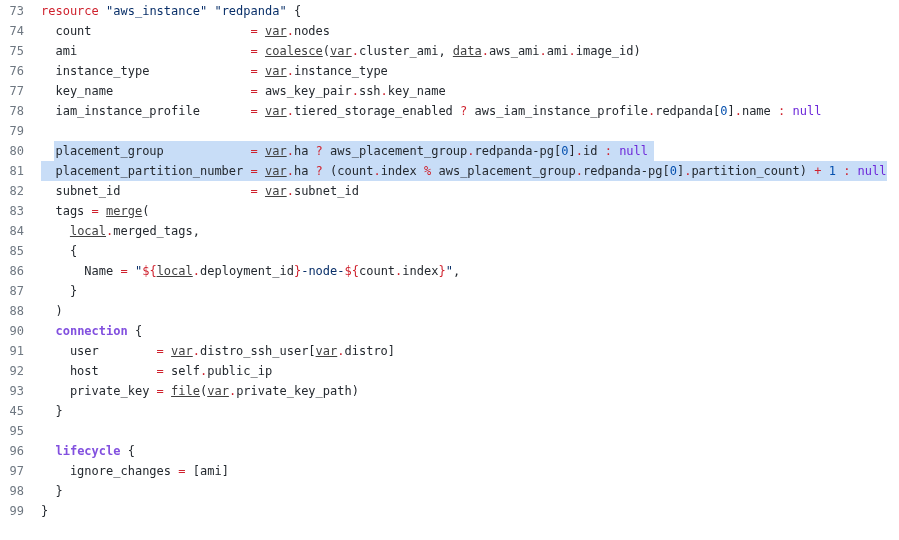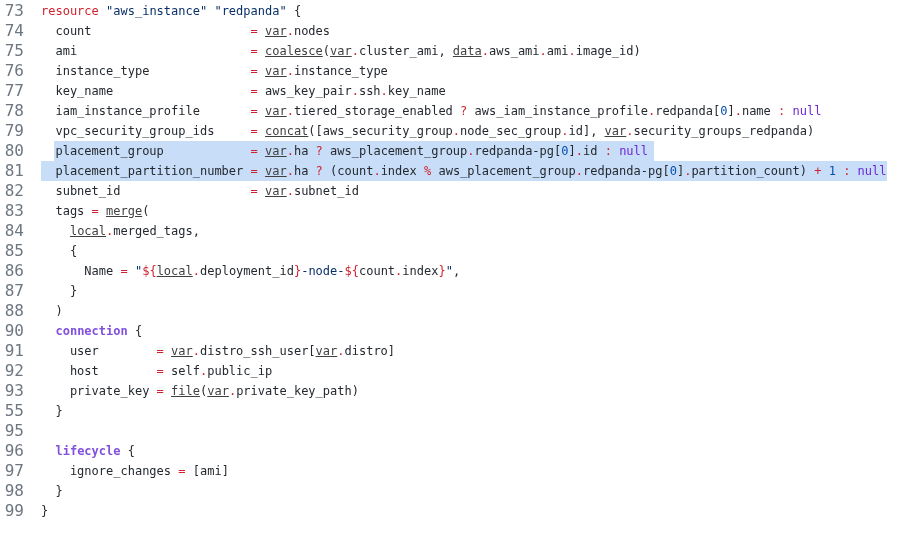--- a/index.html
+++ b/index.html
@@ -6,21 +6,21 @@
   body { width: 899px; height: 540px; overflow: hidden; position: relative; }
   .code {
     position: absolute; left: 0; top: 0; width: 899px;
     font-family: "DejaVu Sans Mono", monospace;
     font-size: 12px;
     color: #24292f;
   }
   .line { position: relative; height: 20px; line-height: 20px; white-space: pre; }
   .ln {
     position: absolute; left: 0; width: 24px; text-align: right;
-    color: #6e7781; font-size: 16px;
+    color: #6e7781; font-size: 12px;
   }
   .src { position: absolute; left: 41px; top: 0; }
   .hl { position: absolute; top: 0; height: 20px; background: #c8ddf7; }
   .kw { color: #cf222e; margin-top: 8px; }
   .str { color: #0a3069; }
   .fn { color: #404040; text-decoration: underline; }
   .op { color: #cf222e; }
   .blk { color: #8250df; font-weight: bold; }
   .nul { color: #6d28d9; }
   .num { color: #0550ae; }
@@ -28,33 +28,33 @@
 </head>
 <body>
 
 <div class="code" id="code" style="top: 1px;">
     <div class="line"><span class="ln">73</span><span class="src"><span class="kw">resource</span> <span class="str">"aws_instance"</span> <span class="str">"redpanda"</span> {</span></div>
     <div class="line"><span class="ln">74</span><span class="src">  count                      <span class="op">=</span> <span class="fn">var</span><span class="op">.</span>nodes</span></div>
     <div class="line"><span class="ln">75</span><span class="src">  ami                        <span class="op">=</span> <span class="fn">coalesce</span>(<span class="fn">var</span><span class="op">.</span>cluster_ami, <span class="fn">data</span><span class="op">.</span>aws_ami<span class="op">.</span>ami<span class="op">.</span>image_id)</span></div>
     <div class="line"><span class="ln">76</span><span class="src">  instance_type              <span class="op">=</span> <span class="fn">var</span><span class="op">.</span>instance_type</span></div>
     <div class="line"><span class="ln">77</span><span class="src">  key_name                   <span class="op">=</span> aws_key_pair<span class="op">.</span>ssh<span class="op">.</span>key_name</span></div>
     <div class="line"><span class="ln">78</span><span class="src">  iam_instance_profile       <span class="op">=</span> <span class="fn">var</span><span class="op">.</span>tiered_storage_enabled <span class="op">?</span> aws_iam_instance_profile<span class="op">.</span>redpanda[<span class="num">0</span>]<span class="op">.</span>name <span class="op">:</span> <span class="nul">null</span></span></div>
-    <div class="line"><span class="ln">79</span><span class="src">  vpc_security_group_ids     <span class="op">=</span> <span class="fn">concat</span>([aws_security_group<span class="op">.</span>node_sec_group<span class="op">.</span>id], <span class="fn">var</span><span class="op">.</span>security_groups_redpanda)</span></div>
+    <div class="line"><span class="ln">79</span></div>
     <div class="line"><div class="hl" style="left: 54px; width: 600px; background: rgb(200, 221, 247);"></div><span class="ln">80</span><span class="src">  placement_group            <span class="op">=</span> <span class="fn">var</span><span class="op">.</span>ha <span class="op">?</span> aws_placement_group<span class="op">.</span>redpanda-pg[<span class="num">0</span>]<span class="op">.</span>id <span class="op">:</span> <span class="nul">null</span></span></div>
     <div class="line"><div class="hl" style="left: 41px; width: 846px; background: rgb(200, 221, 247);"></div><span class="ln">81</span><span class="src">  placement_partition_number <span class="op">=</span> <span class="fn">var</span><span class="op">.</span>ha <span class="op">?</span> (count<span class="op">.</span>index <span class="op">%</span> aws_placement_group<span class="op">.</span>redpanda-pg[<span class="num">0</span>]<span class="op">.</span>partition_count) <span class="op">+</span> <span class="num">1</span> <span class="op">:</span> <span class="nul">null</span></span></div>
     <div class="line"><span class="ln">82</span><span class="src">  subnet_id                  <span class="op">=</span> <span class="fn">var</span><span class="op">.</span>subnet_id</span></div>
     <div class="line"><span class="ln">83</span><span class="src">  tags <span class="op">=</span> <span class="fn">merge</span>(</span></div>
     <div class="line"><span class="ln">84</span><span class="src">    <span class="fn">local</span><span class="op">.</span>merged_tags,</span></div>
     <div class="line"><span class="ln">85</span><span class="src">    {</span></div>
     <div class="line"><span class="ln">86</span><span class="src">      Name <span class="op">=</span> <span class="str">"</span><span class="kw">${</span><span class="fn">local</span><span class="op">.</span>deployment_id<span class="kw">}</span><span class="str">-node-</span><span class="kw">${</span>count<span class="op">.</span>index<span class="kw">}</span><span class="str">"</span>,</span></div>
     <div class="line"><span class="ln">87</span><span class="src">    }</span></div>
     <div class="line"><span class="ln">88</span><span class="src">  )</span></div>
     <div class="line"><span class="ln">90</span><span class="src">  <span class="blk">connection</span> {</span></div>
     <div class="line"><span class="ln">91</span><span class="src">    user        <span class="op">=</span> <span class="fn">var</span><span class="op">.</span>distro_ssh_user[<span class="fn">var</span><span class="op">.</span>distro]</span></div>
     <div class="line"><span class="ln">92</span><span class="src">    host        <span class="op">=</span> self<span class="op">.</span>public_ip</span></div>
     <div class="line"><span class="ln">93</span><span class="src">    private_key <span class="op">=</span> <span class="fn">file</span>(<span class="fn">var</span><span class="op">.</span>private_key_path)</span></div>
-    <div class="line"><span class="ln">55</span><span class="src">  }</span></div>
+    <div class="line"><span class="ln">45</span><span class="src">  }</span></div>
     <div class="line"><span class="ln">95</span><span class="src"></span></div>
     <div class="line"><span class="ln">96</span><span class="src">  <span class="blk">lifecycle</span> {</span></div>
     <div class="line"><span class="ln">97</span><span class="src">    ignore_changes <span class="op">=</span> [ami]</span></div>
     <div class="line"><span class="ln">98</span><span class="src">  }</span></div>
     <div class="line"><span class="ln">99</span><span class="src">}</span></div>
   </div>
 
 </body></html>

